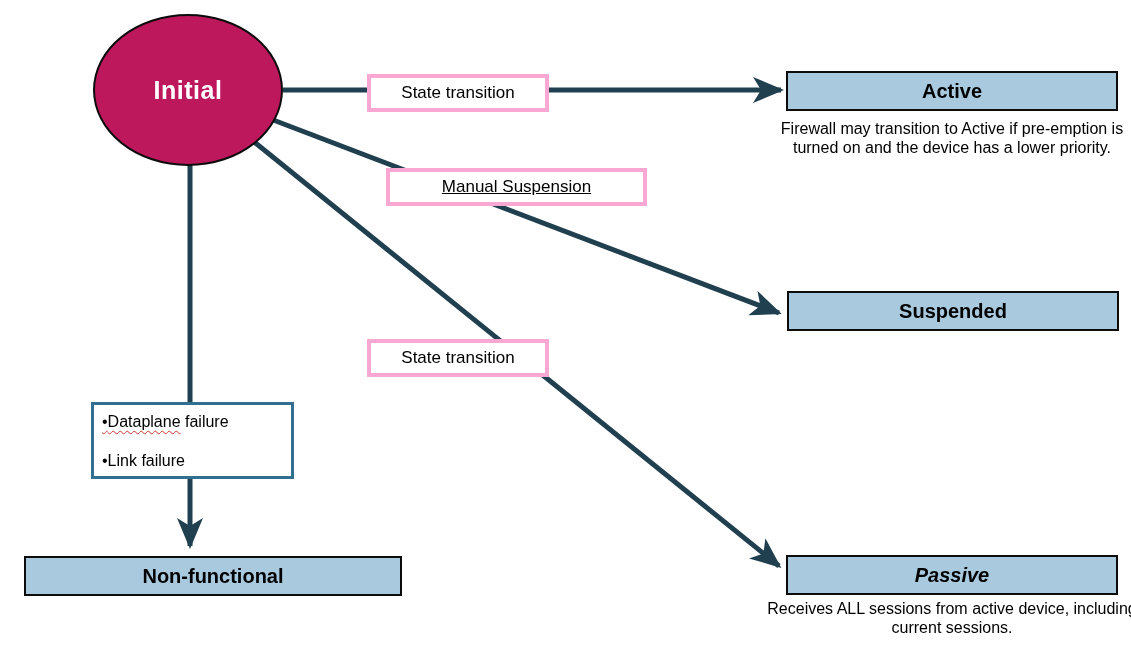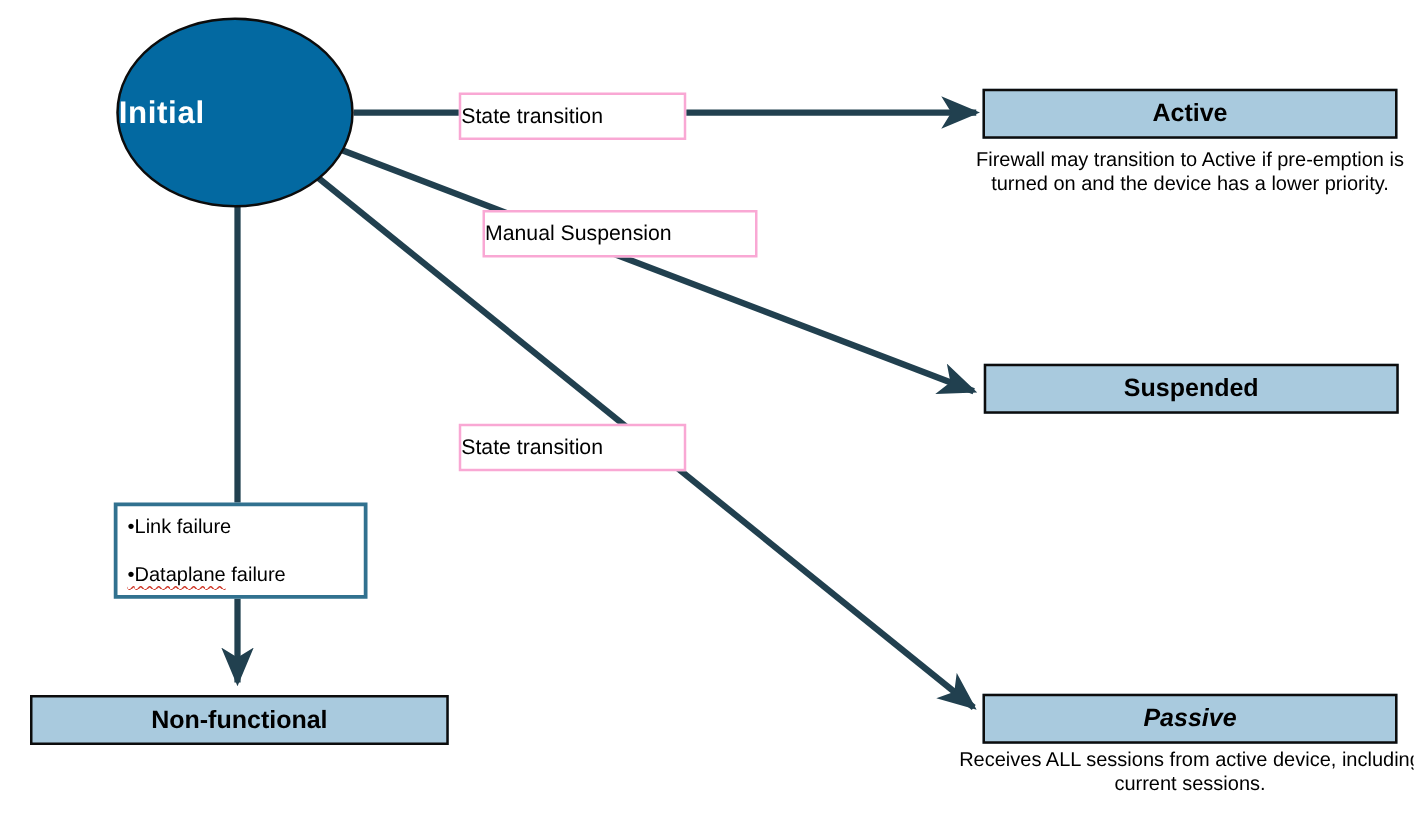--- a/index.html
+++ b/index.html
@@ -15,54 +15,54 @@
     position: absolute;
     left: 0; top: 0;
     width: 1131px; height: 671px;
   }
   .abs { position: absolute; box-sizing: border-box; }
 
   
   .ellipse-node {
     left: 93px; top: 14px;
     width: 190px; height: 152px;
-    background: #0369a1;
+    background: #be185d;
     border: 2px solid #0c0c0c;
     border-radius: 50%;
-    display: flex; align-items: center; justify-content: flex-start;
+    display: flex; align-items: center; justify-content: center;
     color: #ffffff;
     font-size: 25px; font-weight: bold;
     letter-spacing: 0.5px;
   }
 
   
   .state-box {
     width: 332px; height: 40px;
     background: #a9cade;
     border: 2px solid #0c0c0c;
     display: flex; align-items: center; justify-content: center;
     color: #000000;
     font-size: 20px; font-weight: bold;
   }
   #state-active        { left: 786px; top: 71px; }
   #state-suspended     { left: 787px; top: 291px; }
   #state-passive       { left: 786px; top: 555px; font-style: italic; }
-  #state-nonfunctional { left: 24px;  top: 556px; width: 335px; }
+  #state-nonfunctional { left: 24px;  top: 556px; width: 378px; }
 
   
   .arrow-label {
     background: #ffffff;
-    border: 2px solid #f9a8d4;
-    display: flex; align-items: center; justify-content: flex-start;
+    border: 4px solid #f9a8d4;
+    display: flex; align-items: center; justify-content: center;
     color: #000000;
     font-size: 17px;
     white-space: nowrap;
   }
   #label-to-active    { left: 367px; top: 74px;  width: 182px; height: 38px; }
-  #label-to-suspended { left: 386px; top: 168px; width: 220px; height: 38px; }
+  #label-to-suspended { left: 386px; top: 168px; width: 261px; height: 38px; text-decoration: underline; }
   #label-to-passive   { left: 367px; top: 339px; width: 182px; height: 38px; }
 
   
   .failure-box {
     left: 91px; top: 402px;
     width: 203px; height: 77px;
     background: #ffffff;
     border: 3px solid #31718f;
     color: #000000;
     font-size: 16px;
@@ -116,22 +116,22 @@
 
   <div class="abs arrow-label" id="label-to-suspended">
     <span>Manual Suspension</span>
   </div>
 
   <div class="abs arrow-label" id="label-to-passive">
     <span>State transition</span>
   </div>
 
   <div class="abs failure-box">
+    <div class="failure-line"><span class="misspelled">•</span><span class="misspelled">Dataplane</span><span> failure</span></div>
     <div class="failure-line"><span>•</span><span>Link failure</span></div>
-    <div class="failure-line"><span class="misspelled">•</span><span class="misspelled">Dataplane</span><span> failure</span></div>
   </div>
 
   <div class="abs state-box" id="state-active">
     <span>Active</span>
   </div>
   <div class="abs caption" id="caption-active">Firewall may transition to Active if pre-emption is turned on and the device has a lower priority.</div>
 
   <div class="abs state-box" id="state-suspended">
     <span>Suspended</span>
   </div>

